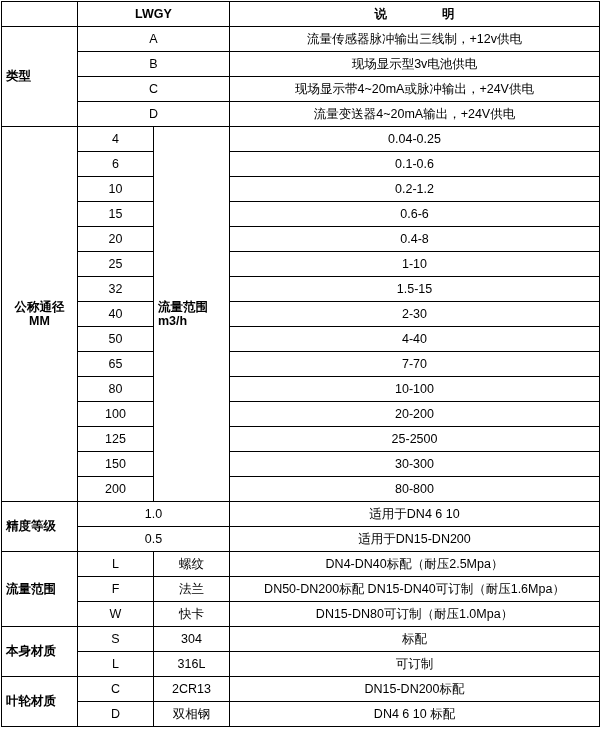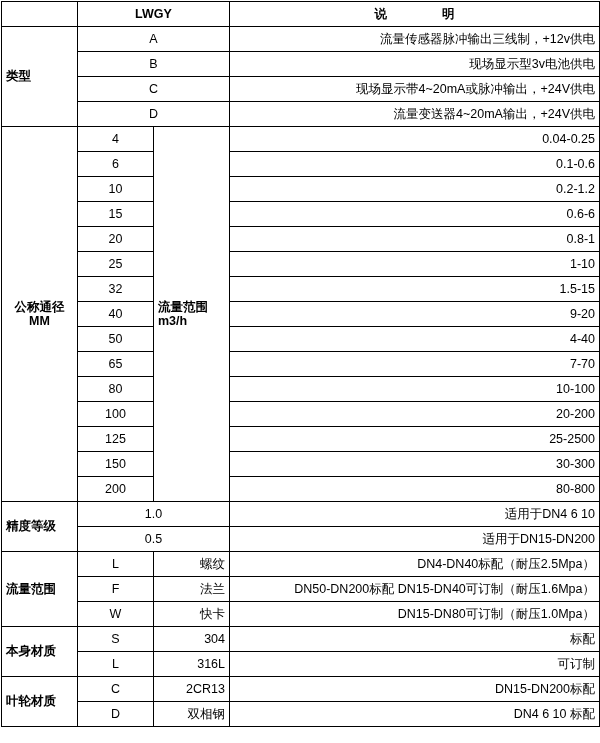--- a/index.html
+++ b/index.html
@@ -29,21 +29,21 @@
     box-sizing: border-box;
   }
   .c-label {
     text-align: left;
     font-weight: bold;
   }
   .c-center {
     text-align: center;
   }
   .c-left {
-    text-align: right;
+    text-align: center;
     padding-left: 6px;
   }
   .hdr {
     font-weight: bold;
     text-align: center;
   }
   .hdr-spaced {
     font-weight: bold;
     text-align: center;
     letter-spacing: 10px;
@@ -119,33 +119,33 @@
     <tr>
       <td class="c-center">10</td>
       <td class="c-left">0.2-1.2</td>
     </tr>
     <tr>
       <td class="c-center">15</td>
       <td class="c-left">0.6-6</td>
     </tr>
     <tr>
       <td class="c-center">20</td>
-      <td class="c-left">0.8-1</td>
+      <td class="c-left">0.4-8</td>
     </tr>
     <tr>
       <td class="c-center">25</td>
       <td class="c-left">1-10</td>
     </tr>
     <tr>
       <td class="c-center">32</td>
       <td class="c-left">1.5-15</td>
     </tr>
     <tr>
       <td class="c-center">40</td>
-      <td class="c-left">9-20</td>
+      <td class="c-left">2-30</td>
     </tr>
     <tr>
       <td class="c-center">50</td>
       <td class="c-left">4-40</td>
     </tr>
     <tr>
       <td class="c-center">65</td>
       <td class="c-left">7-70</td>
     </tr>
     <tr>

